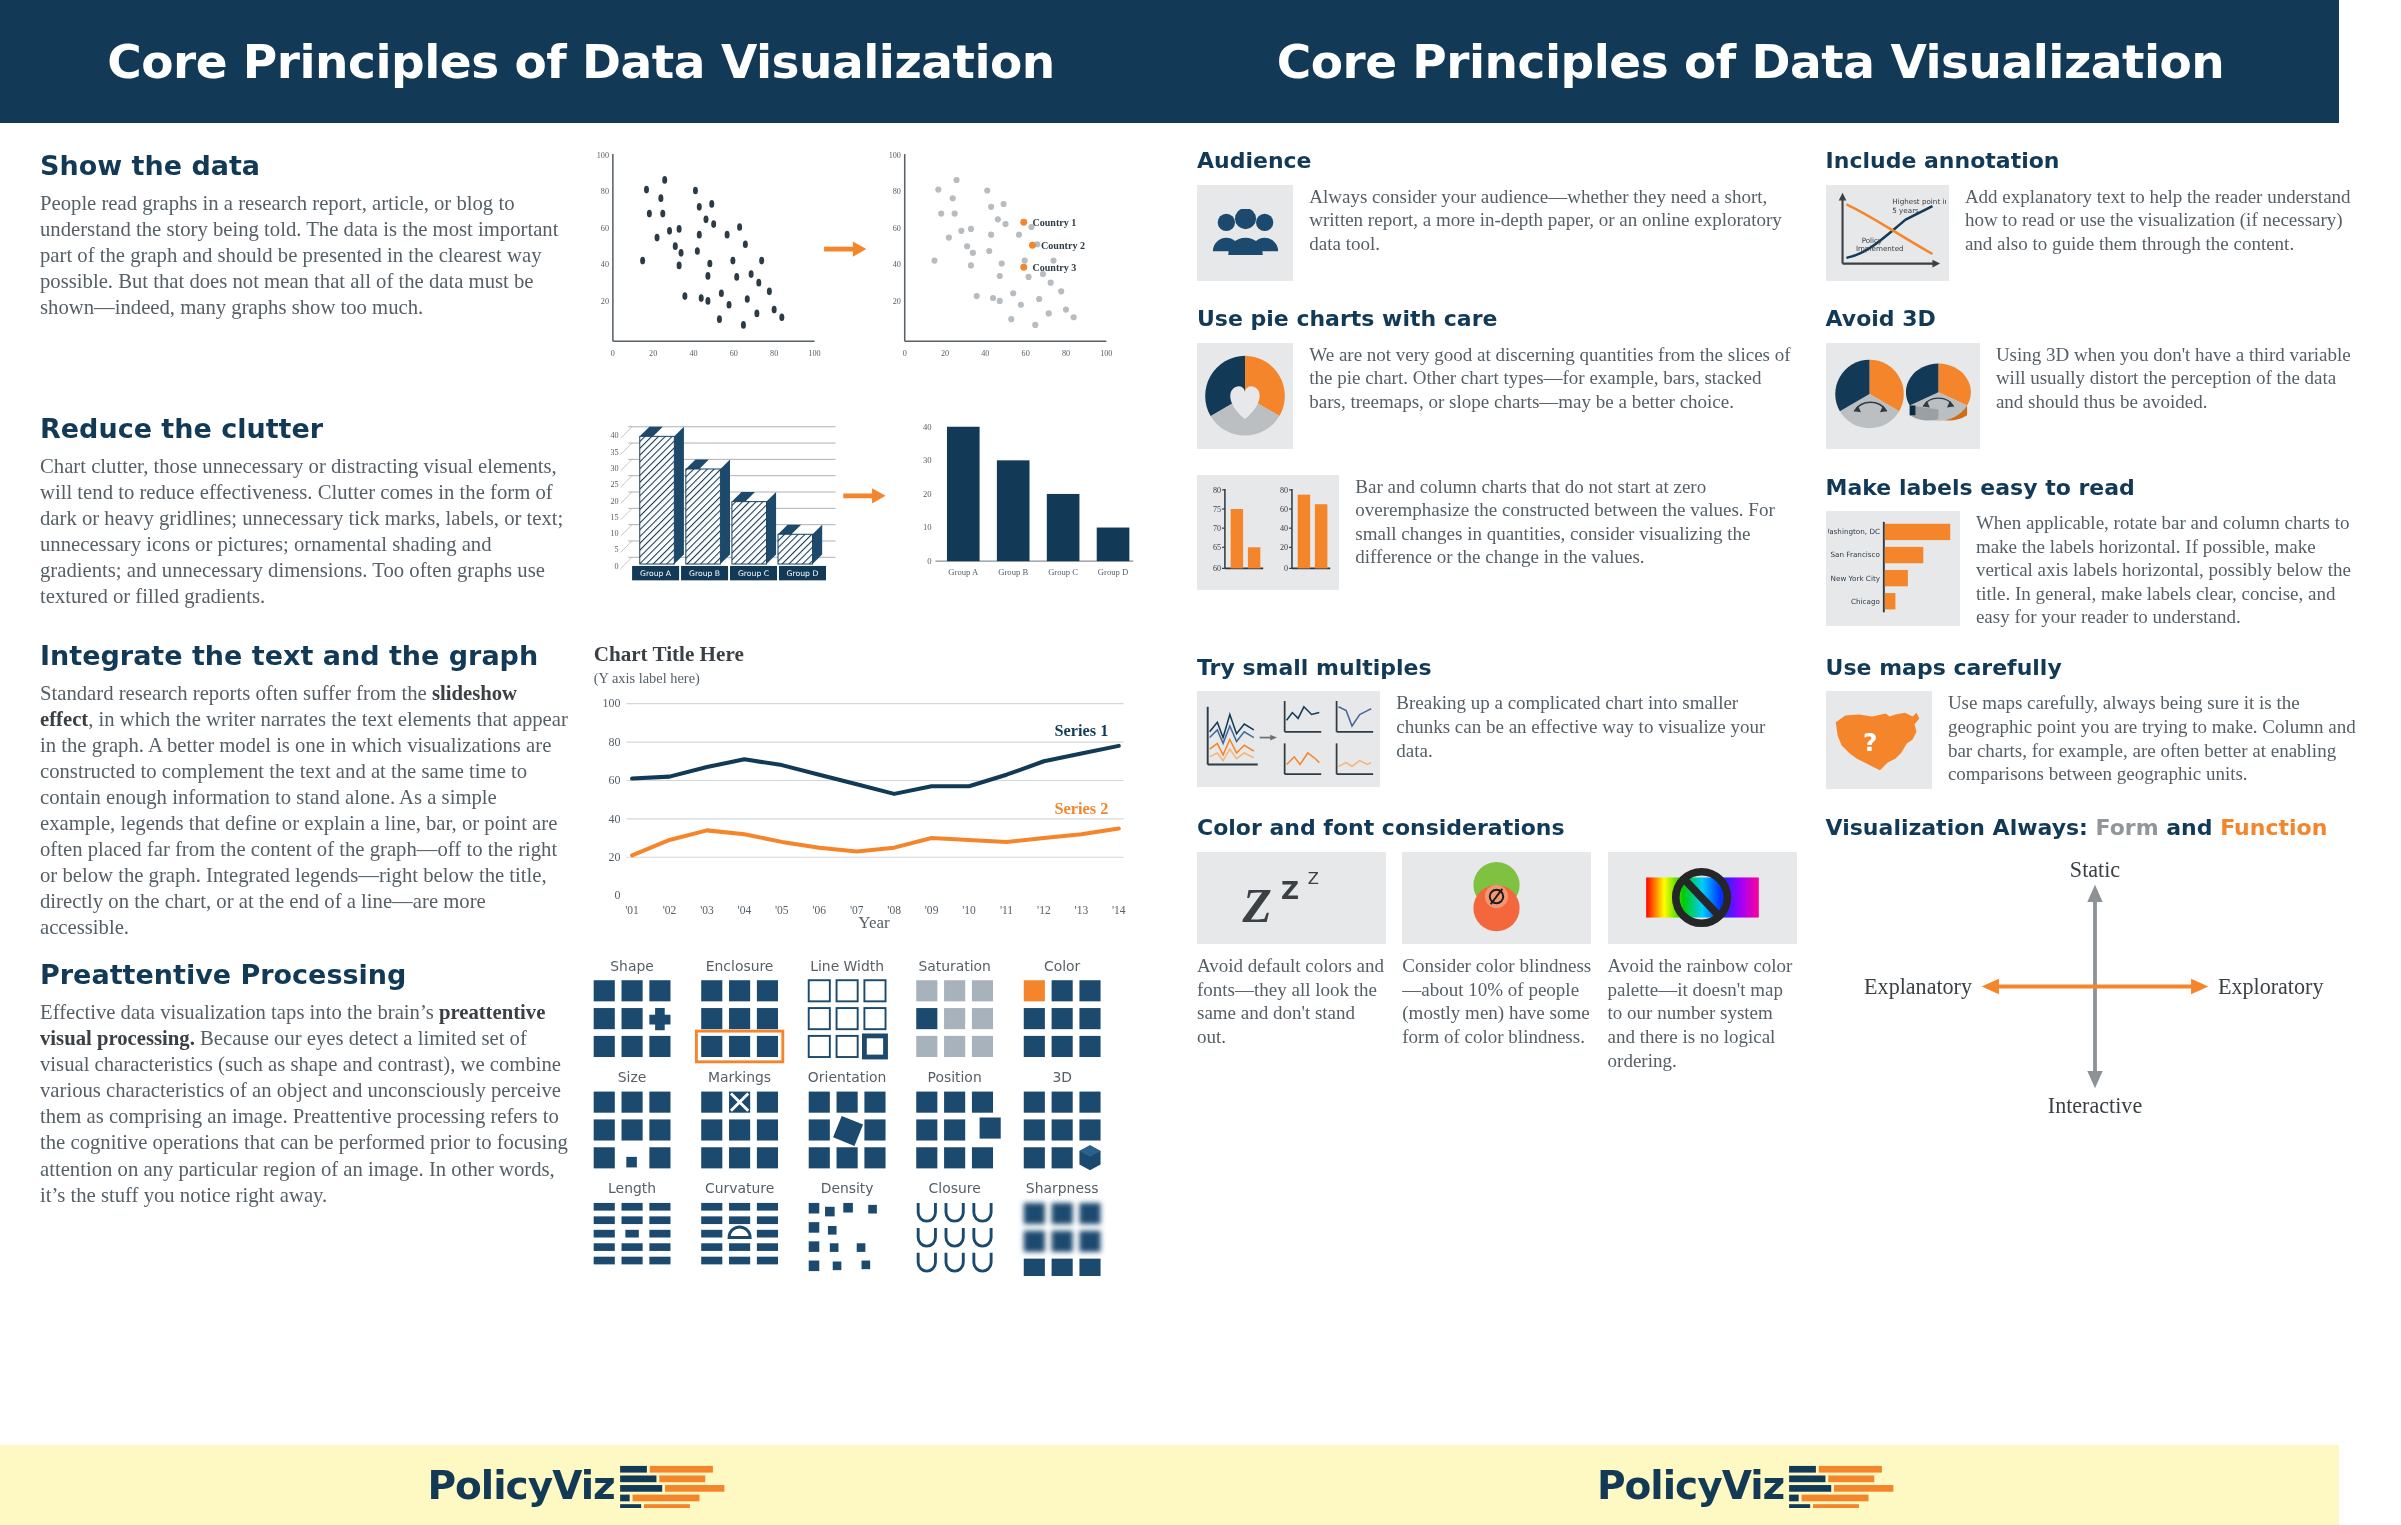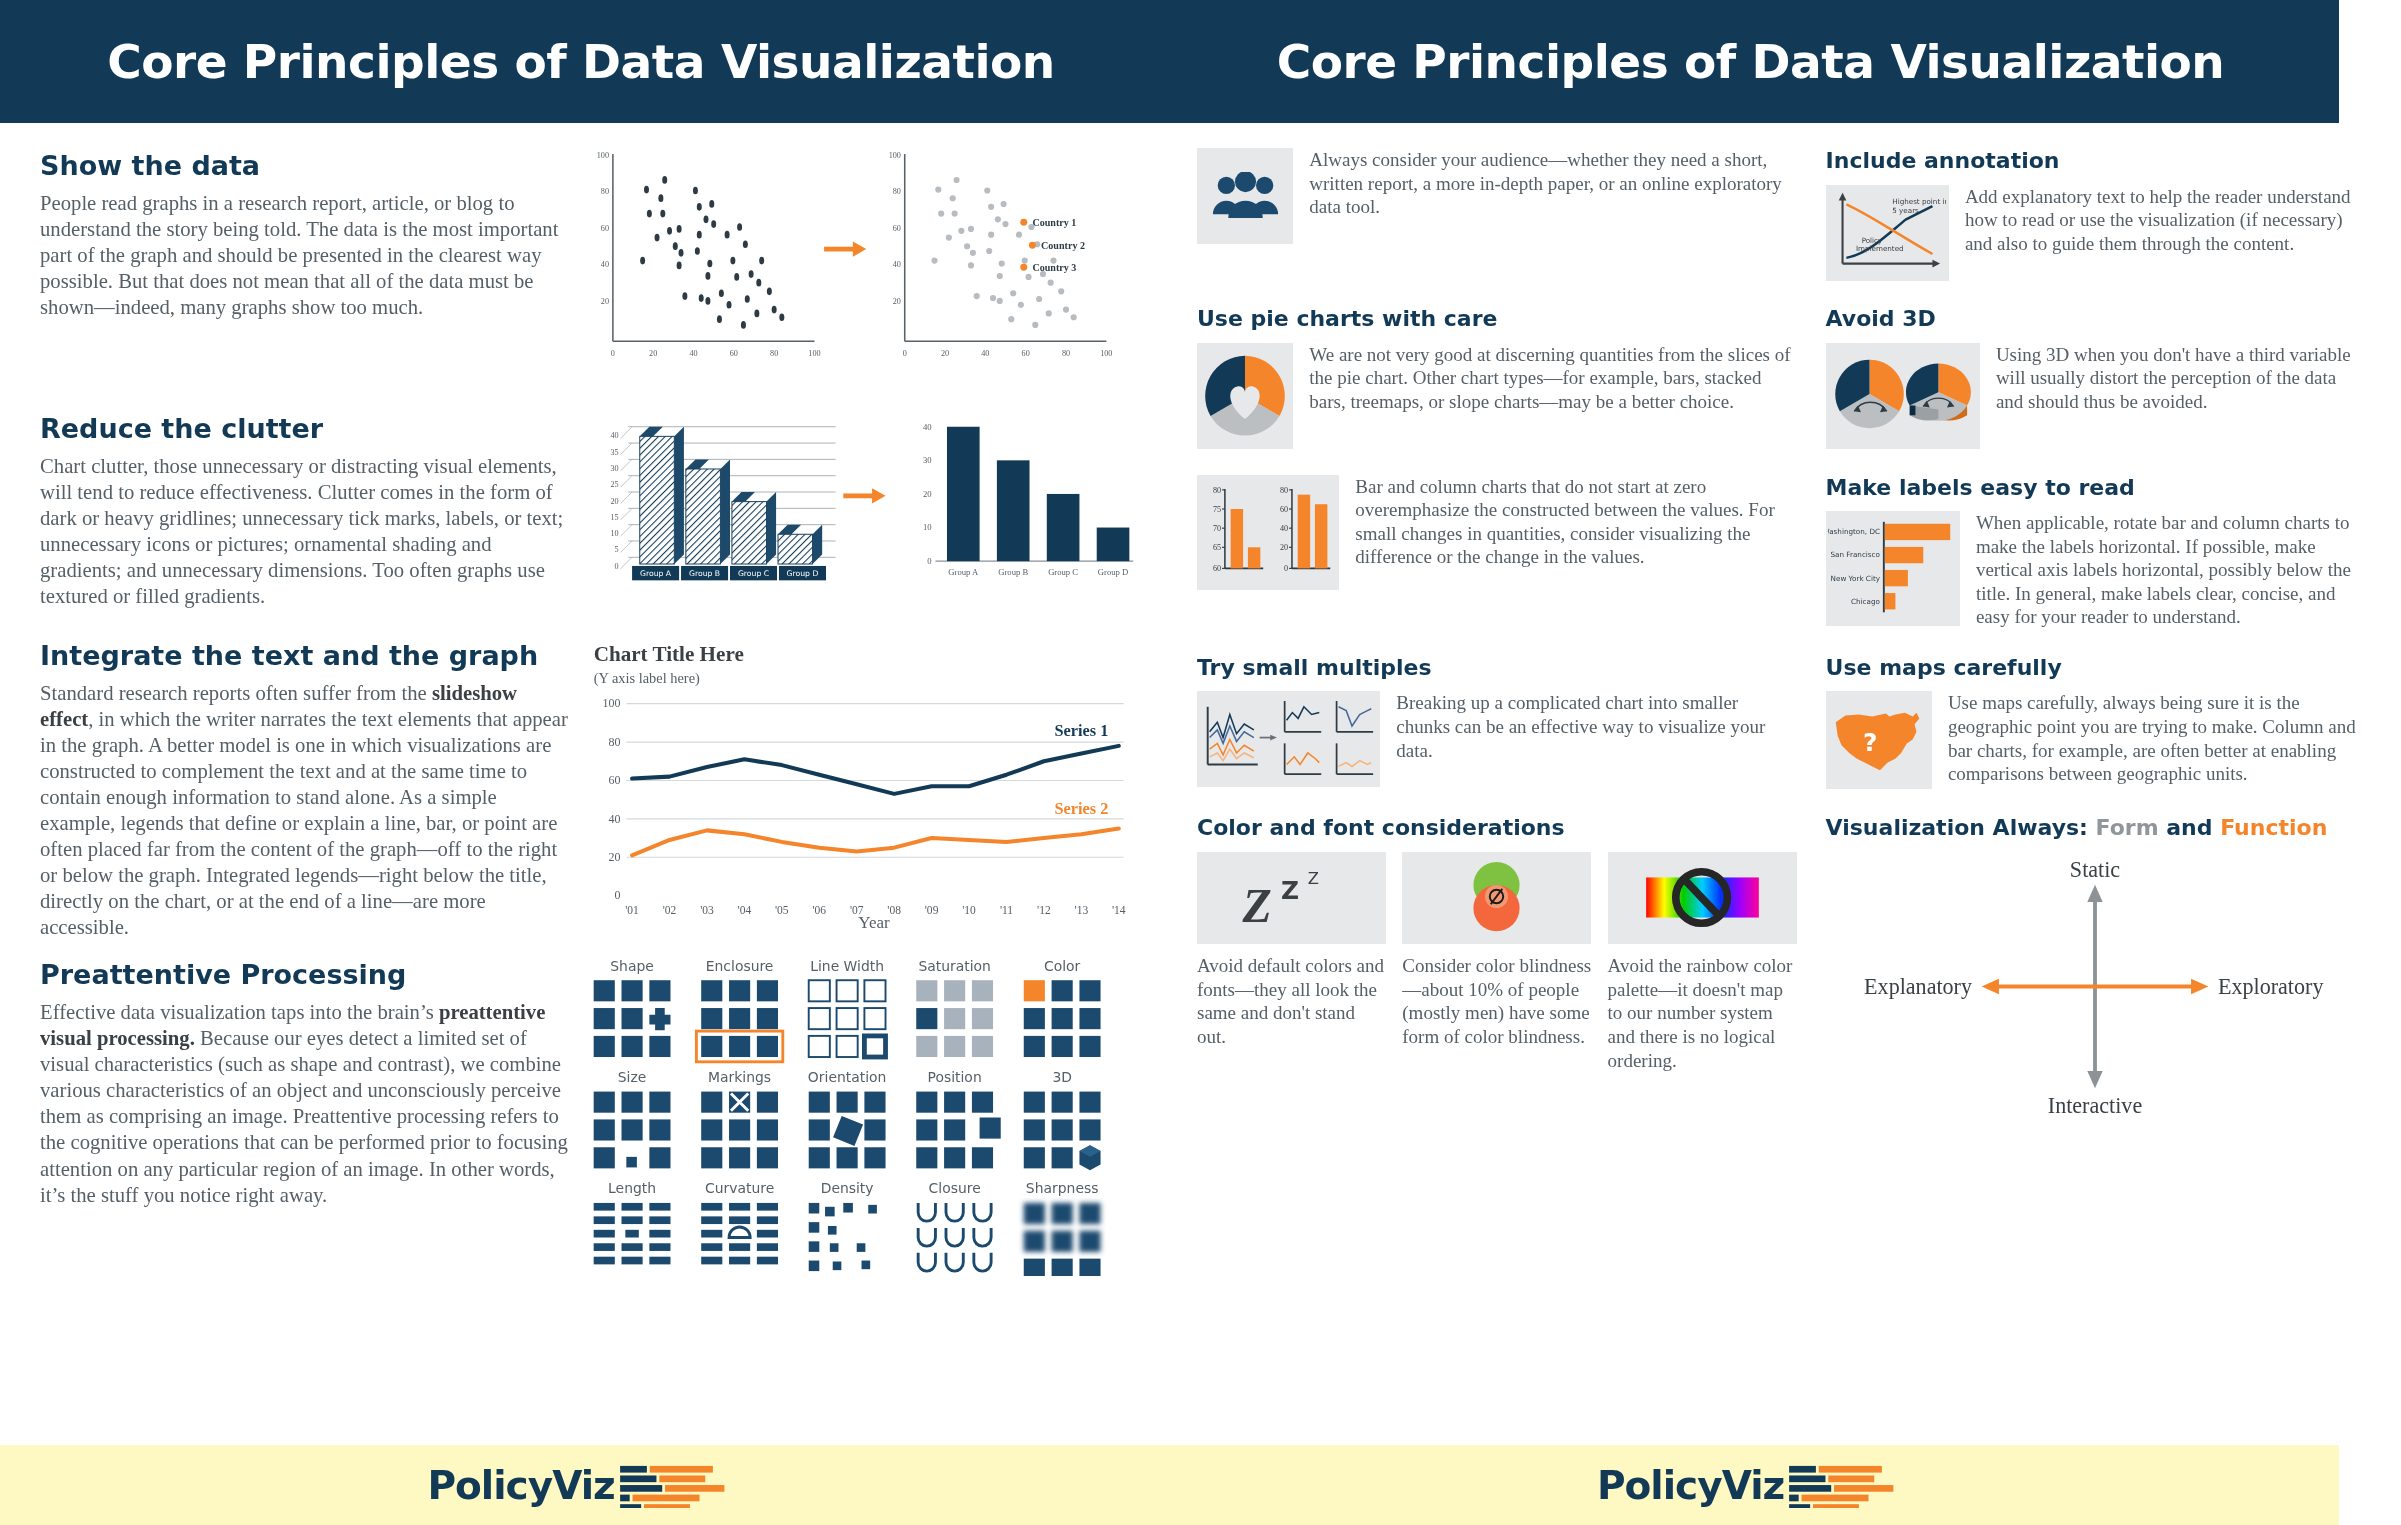--- a/index.html
+++ b/index.html
@@ -646,20 +646,21 @@
   <div class="gutter"></div>
 
   <div class="panel panel-right">
     <div class="banner">
       <h1>Core Principles of Data Visualization</h1>
     </div>
 
     <div class="rgrid" style="padding-top:25px;">
 
       <div class="rcell">
+        <h3 class="rsect">Audience</h3>
         <div class="rbody">
           <div class="thumb" style="width:96px;height:96px;">
             <svg width="69" height="48" viewBox="0 0 72 50" fill="#1c4a6e">
               <circle cx="16" cy="14" r="9"></circle>
                 <path d="M2,44 a14,14 0 0 1 28,0 z"></path>
               <circle cx="56" cy="14" r="9"></circle>
                 <path d="M42,44 a14,14 0 0 1 28,0 z"></path>
               <circle cx="36" cy="10" r="11"></circle>
                 <path d="M18,48 a18,18 0 0 1 36,0 z"></path>
             </svg>

